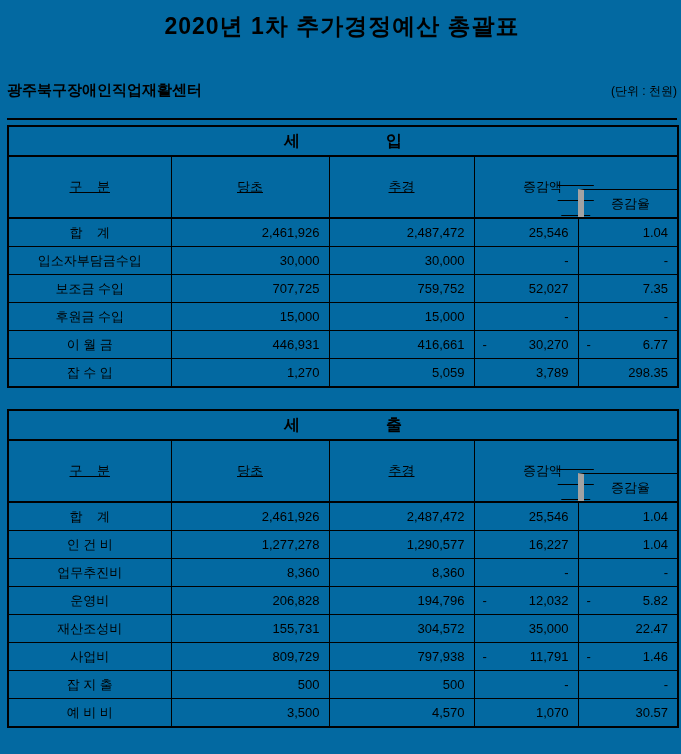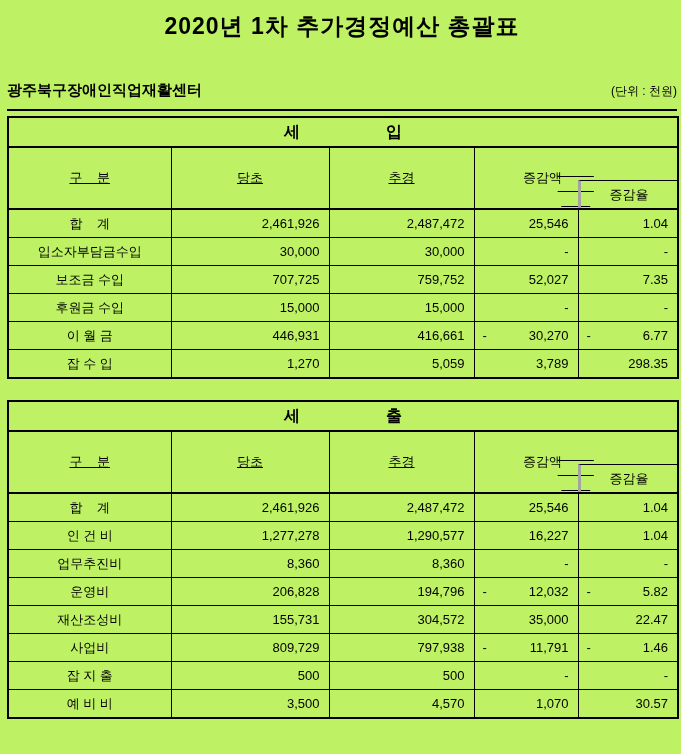--- a/index.html
+++ b/index.html
@@ -8,38 +8,38 @@
     background: #ffffff;
     color: #000000;
     font-family: "Liberation Sans", "DejaVu Sans", sans-serif;
   }
   .page {
     position: relative;
     width: 681px;
     height: 754px;
     box-sizing: border-box;
     padding: 12px 4px 0 7px;
-    background: #bef264;
+    background: #0369a1;
     overflow: hidden;
   }
   .doc-title {
     text-align: center;
     font-size: 23px;
     font-weight: bold;
     letter-spacing: 1px;
     line-height: 28px;
     white-space: pre;
   }
   .subhead {
     display: flex;
     justify-content: space-between;
     align-items: flex-end;
     margin-top: 31px;
     border-bottom: 2px solid #000;
-    padding-bottom: 9px;
+    padding-bottom: 18px;
   }
   .org-name {
     font-size: 15px;
     font-weight: bold;
     white-space: pre;
   }
   .unit-label {
     font-size: 12px;
     white-space: pre;
     margin-top: 12px;
@@ -96,21 +96,21 @@
     align-items: center;
     justify-content: center;
   }
   .rate-box {
     position: absolute;
     right: 0;
     bottom: 0;
     width: 99px;
     height: 28px;
     border-top: 1px solid #000;
-    border-left: 3px solid #a3a3a3;
+    border-left: 6px solid #a3a3a3;
     display: flex;
     align-items: center;
     justify-content: center;
     box-sizing: border-box;
   }
   td {
     height: 27px;
   }
   td.lbl {
     text-align: center;

